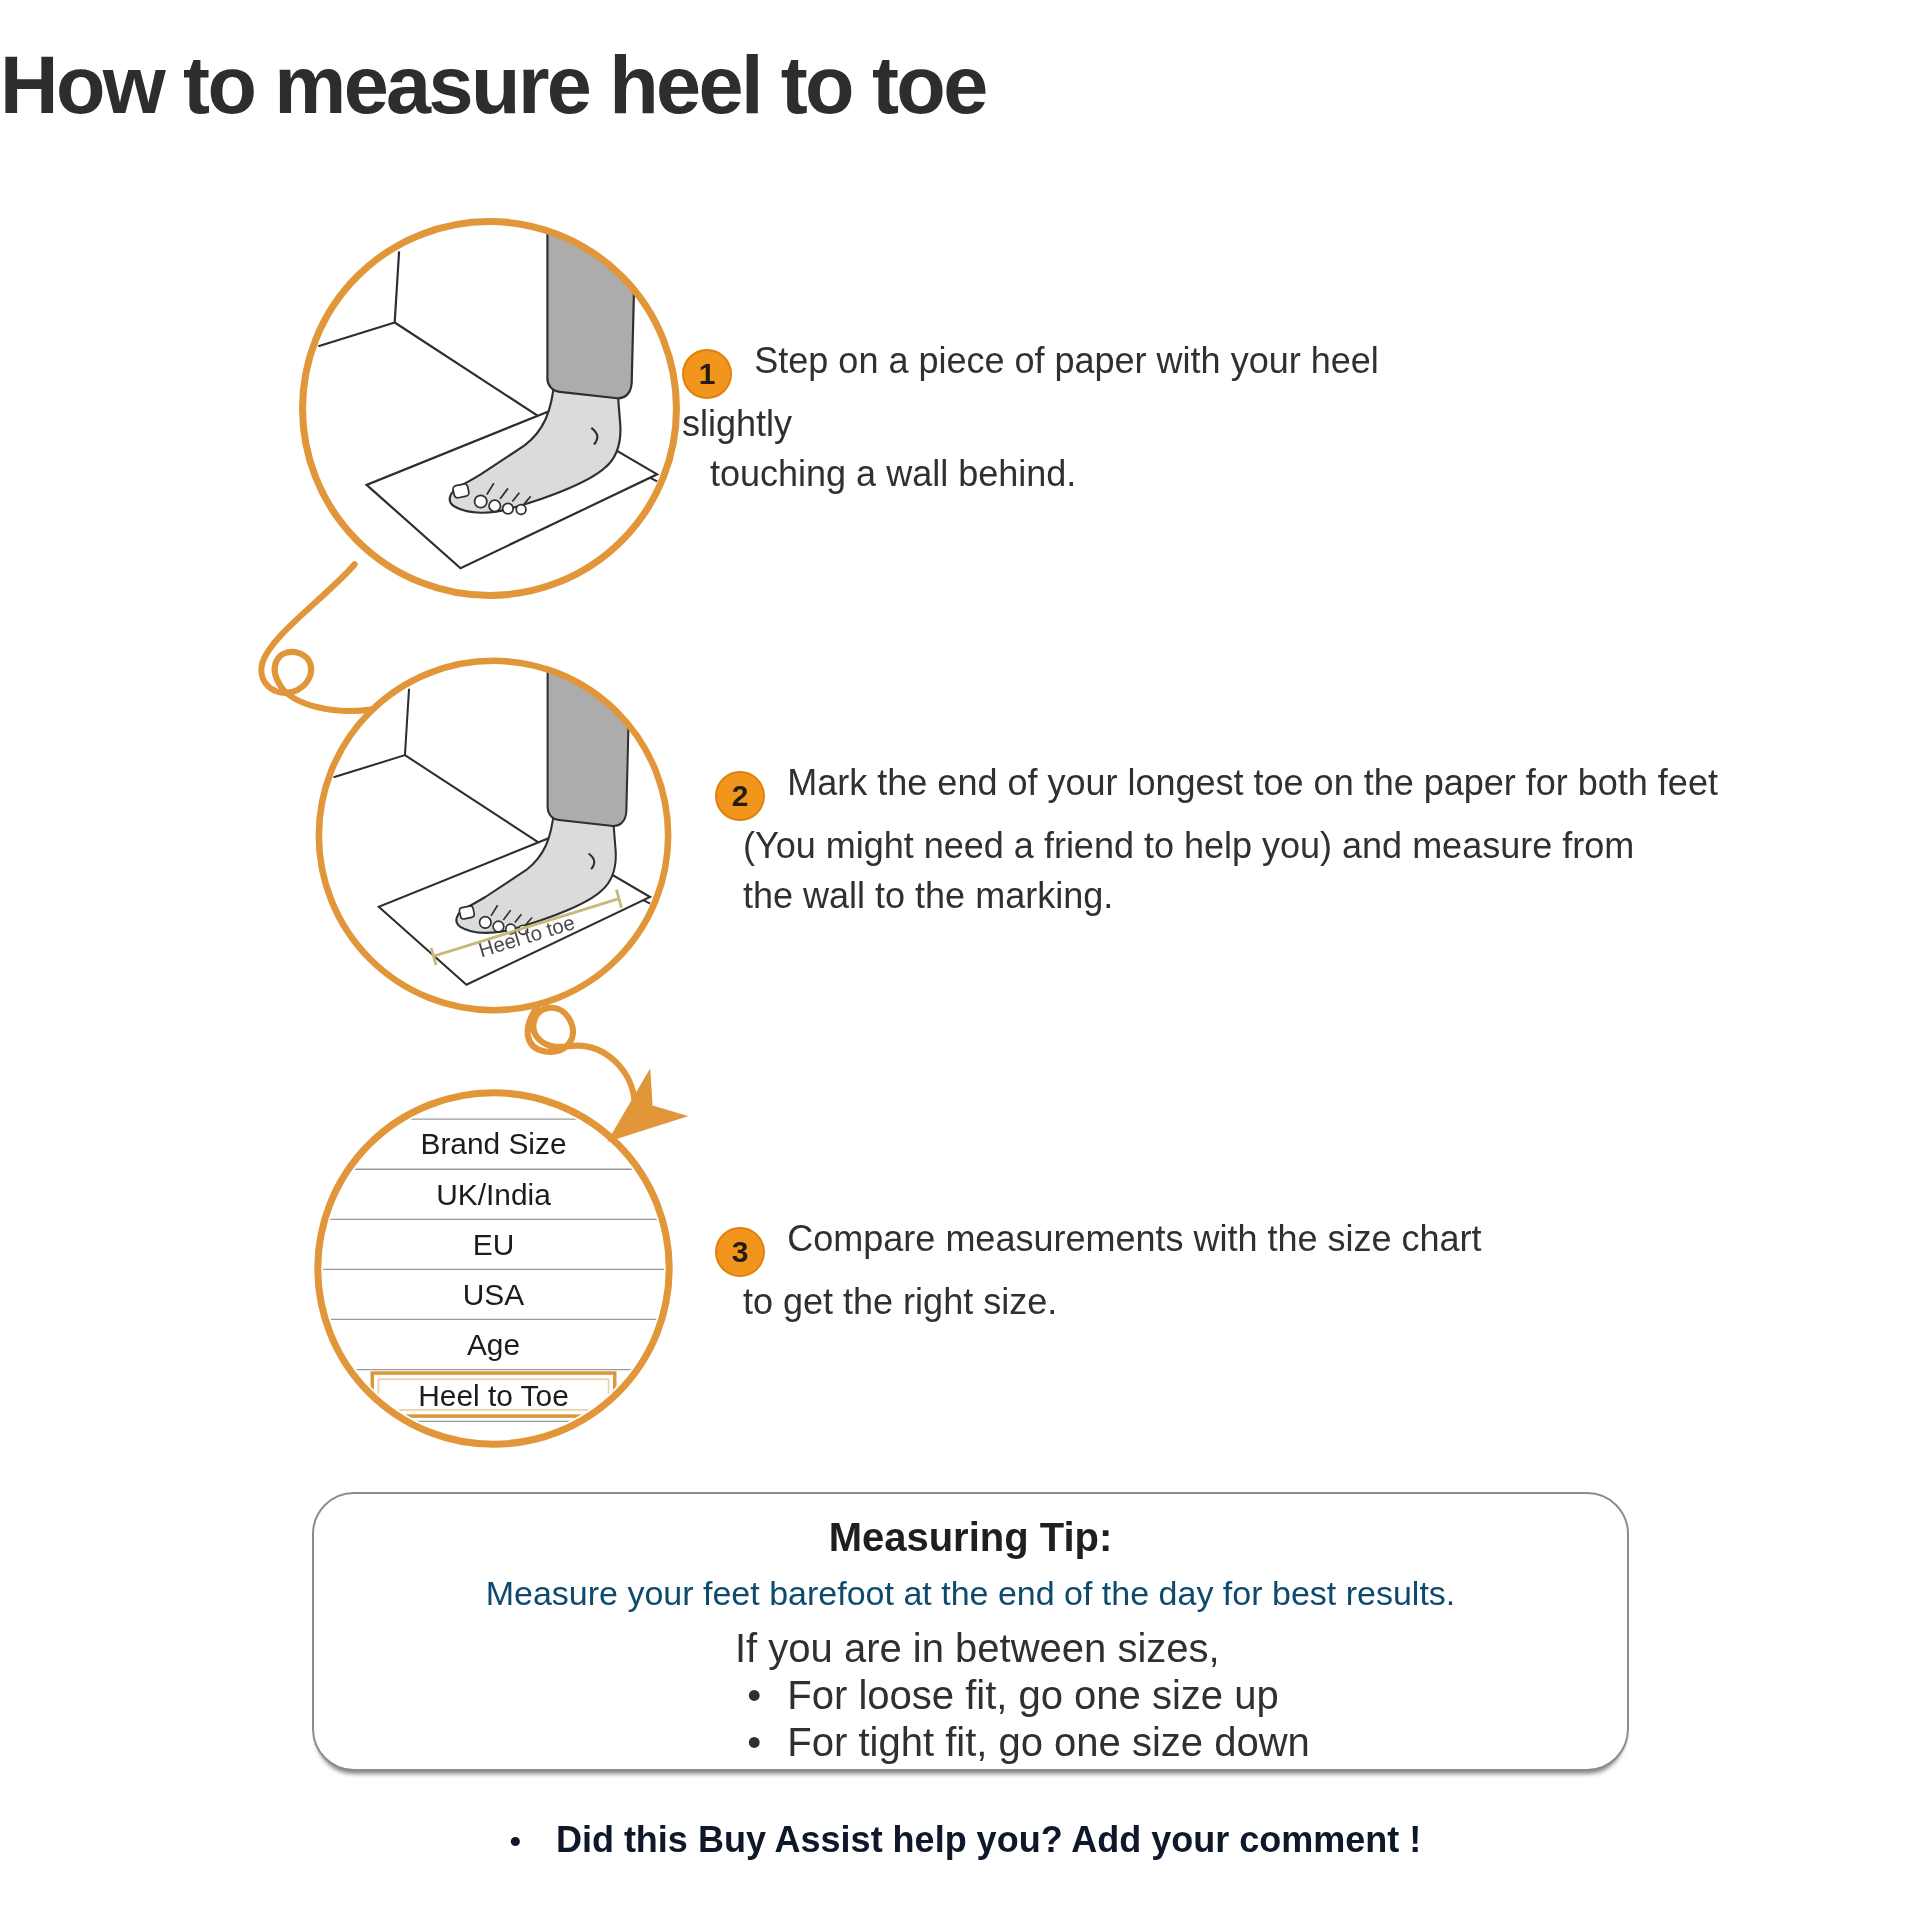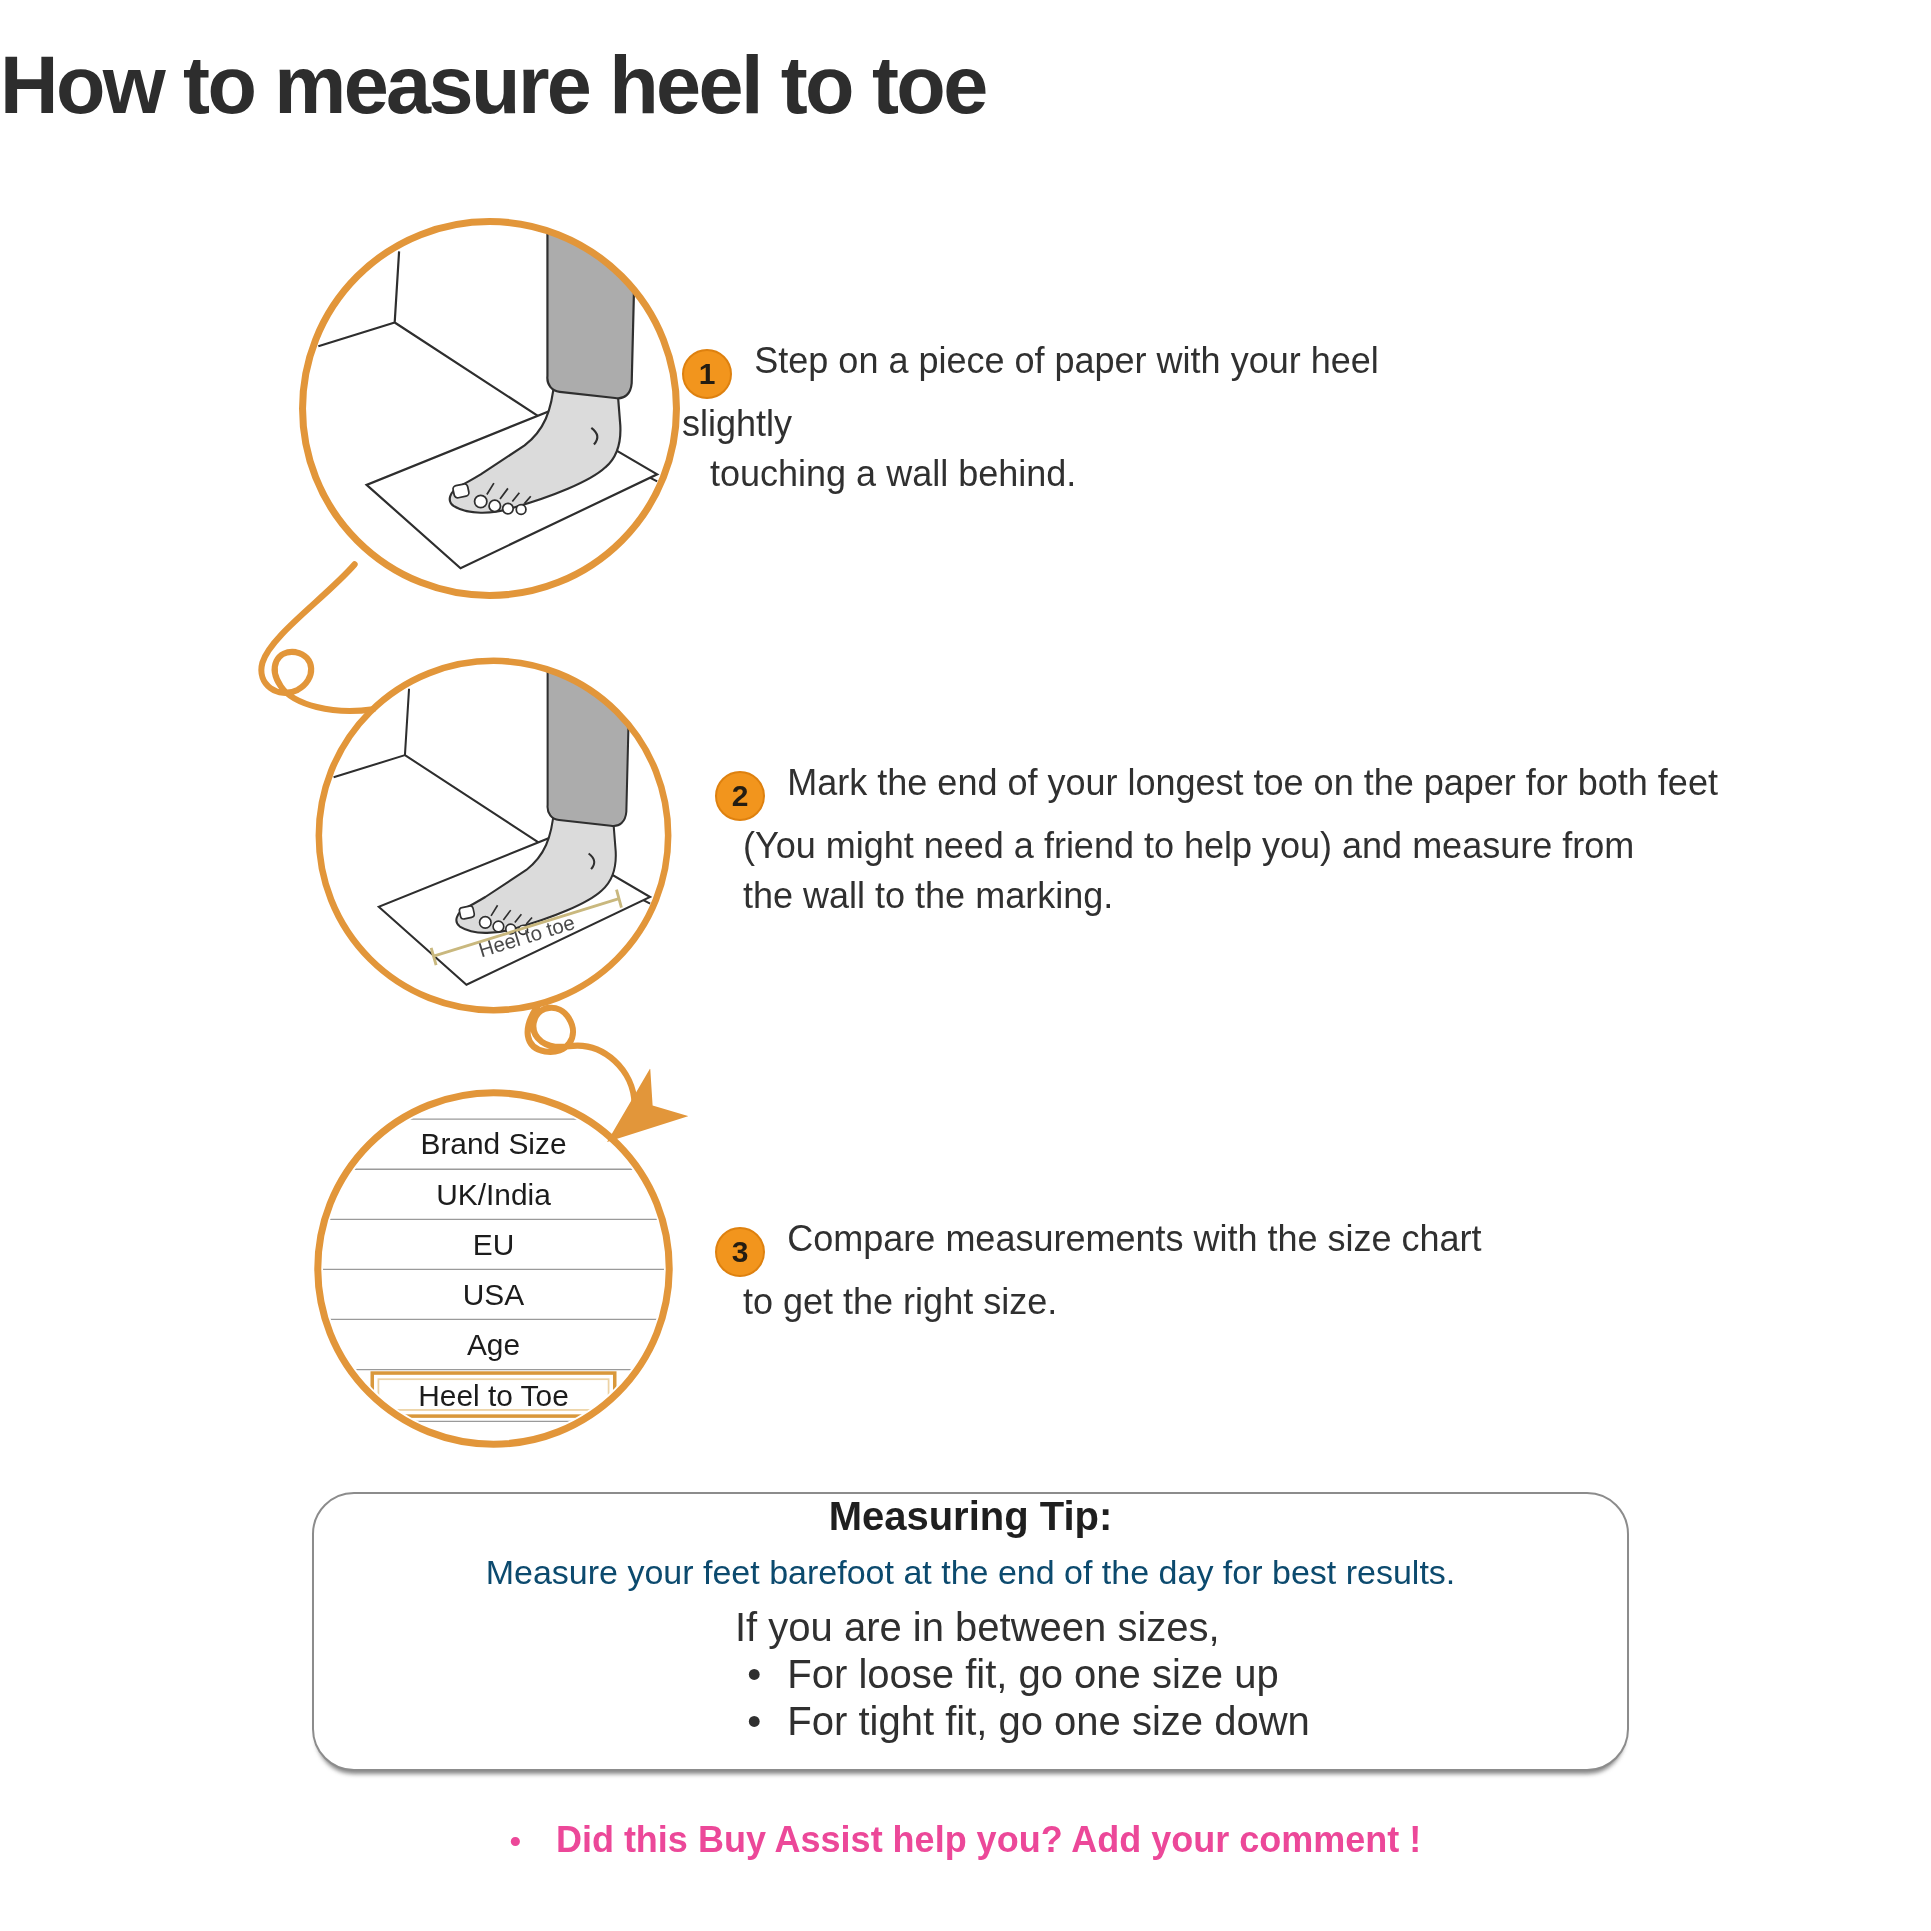--- a/index.html
+++ b/index.html
@@ -14,30 +14,30 @@
 
   .step{position:absolute;font-size:36px;line-height:50px;color:#303030;}
   .badge{display:inline-block;width:46px;height:46px;border-radius:50%;
          background:#F2951D;border:2.6px solid #DE810F;color:#241d12;
          font-weight:bold;font-size:30px;text-align:center;line-height:46px;
          margin-right:12.3px;vertical-align:-10.5px;box-sizing:content-box;}
   .block{display:block;margin-left:28px;}
 
   .tip{position:absolute;left:312px;top:1492px;width:1317px;height:279px;
        box-sizing:border-box;border:2.6px solid #8c8c8c;border-radius:42px;
-       background:#fff;text-align:center;
+       background:#fff;text-align:center;padding-top:21px;
        box-shadow:0 7px 4.4px -4.4px rgba(70,70,70,.65);}
   .tip-title{font-size:40px;font-weight:bold;color:#1f1f1f;}
   .tip-intro{font-size:34px;margin-top:14px;color:#0c4a6e;}
   .tip-detail{margin:12.3px 0 0 421px;text-align:left;font-size:40px;
               line-height:47px;color:#303030;}
   .tip-bullet .dot{display:inline-block;width:40px;text-align:left;padding-left:12.3px;}
 
   .footer{position:absolute;top:1819px;left:0;width:100%;text-align:center;
-          font-size:36px;font-weight:bold;color:#ec4899;}
+          font-size:36px;font-weight:bold;color:#0f172a;}
   .footer .dot{margin-right:35px;font-size:32px;}
 
   svg text{font-family:"Liberation Sans",sans-serif;}
 </style>
 </head>
 <body>
 
 <div class="canvas">
 
   <div class="title">How to measure heel to toe</div>

